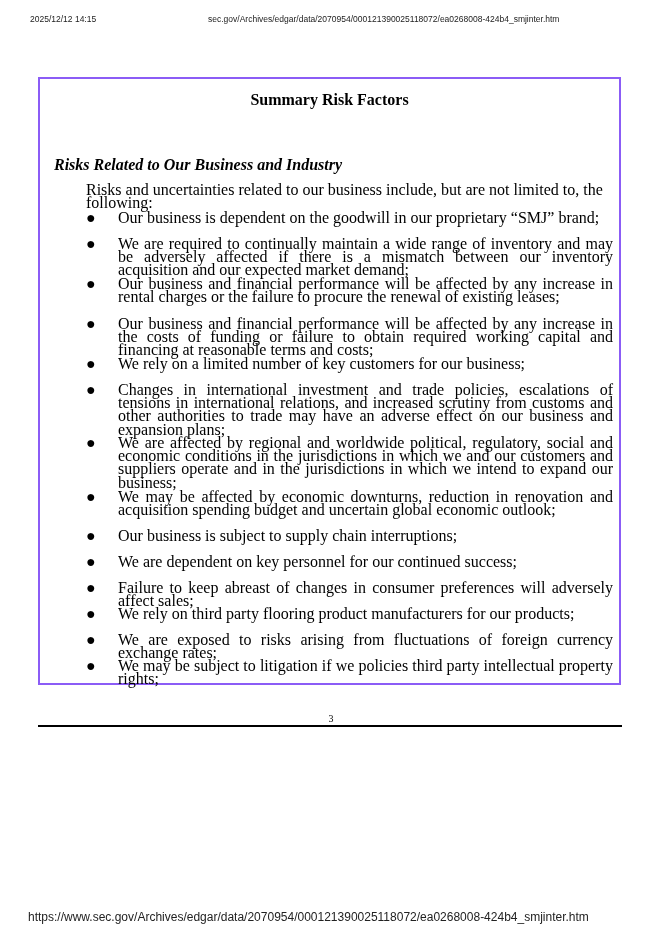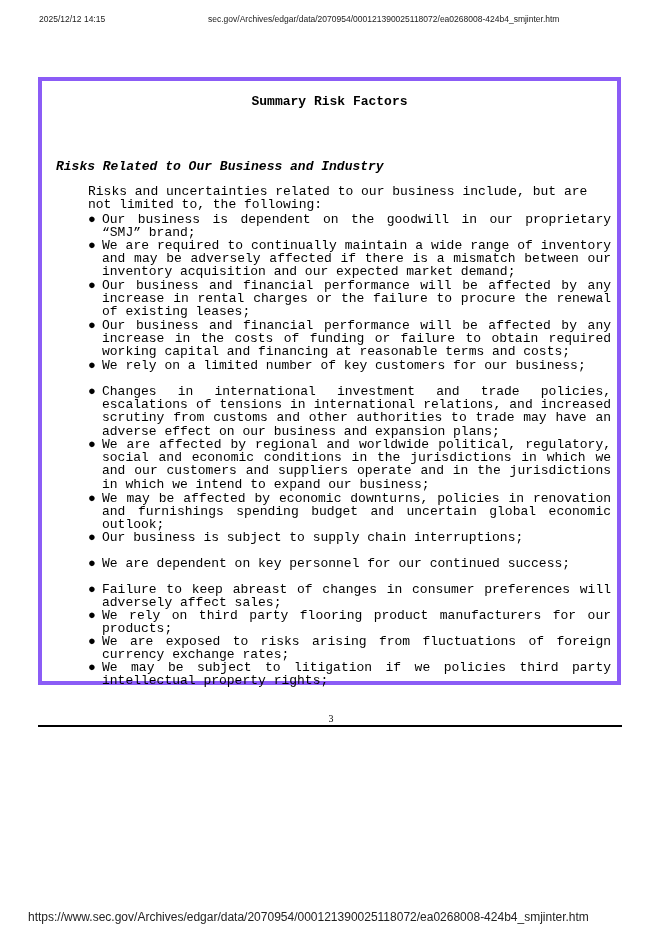--- a/index.html
+++ b/index.html
@@ -1,34 +1,34 @@
 <!DOCTYPE html>
 <html><head>
 <meta charset="utf-8">
 <style>
   html, body { margin:0; padding:0; background:#fff; }
   body { width:662px; height:936px; position:relative; overflow:hidden; color:#000; }
   .hdr { position:absolute; top:14px; font-family:"Liberation Sans", sans-serif; font-size:8.5px; color:#222; }
   .ftr { position:absolute; top:910px; font-family:Liberation Sans, sans-serif; font-size:12px; color:#222; }
-  .box { position:absolute; left:38px; top:77px; width:583px; height:608px; border:4px solid #8b5cf6; box-sizing:border-box;
-         font-family:Liberation Mono, monospace; font-size:13px; line-height:13.2px; }
+  .box { position:absolute; left:38px; top:77px; width:583px; height:608px; border:2px solid #8b5cf6; box-sizing:border-box;
+         font-family:Liberation Serif, serif; font-size:16px; line-height:13.2px; }
   .title { position:absolute; top:14px; left:0; right:0; text-align:center; font-weight:bold; }
   .intro { position:absolute; top:40px; left:6px; right:6px; text-align:justify; text-indent:40px; }
   .subhead { position:absolute; top:79px; left:6px; font-weight:bold; font-style:italic;margin-left:8px; }
   .lead { position:absolute; top:104px; left:46px; }
   .bullet { position:absolute; left:46px; right:6px; }
   .bullet .dot { position:absolute; left:0; top:0; }
-  .bullet .txt { margin-left:14px; text-align:justify; display:block; }
+  .bullet .txt { margin-left:32px; text-align:justify; display:block; }
   .pagenum { position:absolute; top:713px; left:0; width:662px; text-align:center; font-family:"Liberation Serif", serif; font-size:10px; }
   .rule { position:absolute; top:725px; left:38px; width:584px; height:2px; background:#000; }
 </style>
 </head>
 <body>
 
-<div class="hdr" style="left:39px;">2025/12/12 14:15</div>
+<div class="hdr" style="left:30px;">2025/12/12 14:15</div>
 <div class="hdr" style="left:198px;margin-left:10px;">sec.gov/Archives/edgar/data/2070954/000121390025118072/ea0268008-424b4_smjinter.htm</div>
 
 <div class="box">
   <div class="title">Summary Risk Factors</div>
   <div class="subhead">Risks Related to Our Business and Industry</div>
   <div class="lead">Risks and uncertainties related to our business include, but are not limited to, the following:</div>
 
   <div class="bullet" style="top:132px;">
       <span class="dot">●</span>
       <span class="txt">Our business is dependent on the goodwill in our proprietary “SMJ” brand;</span>
@@ -52,21 +52,21 @@
   <div class="bullet" style="top:304px;">
       <span class="dot">●</span>
       <span class="txt">Changes in international investment and trade policies, escalations of tensions in international relations, and increased scrutiny from customs and other authorities to trade may have an adverse effect on our business and expansion plans;</span>
     </div>
   <div class="bullet" style="top:357px;">
       <span class="dot">●</span>
       <span class="txt">We are affected by regional and worldwide political, regulatory, social and economic conditions in the jurisdictions in which we and our customers and suppliers operate and in the jurisdictions in which we intend to expand our business;</span>
     </div>
   <div class="bullet" style="top:411px;">
       <span class="dot">●</span>
-      <span class="txt">We may be affected by economic downturns, policies in renovation and furnishings spending budget and uncertain global economic outlook;</span>
+      <span class="txt">We may be affected by economic downturns, reduction in renovation and acquisition spending budget and uncertain global economic outlook;</span>
     </div>
   <div class="bullet" style="top:450px;">
       <span class="dot">●</span>
       <span class="txt">Our business is subject to supply chain interruptions;</span>
     </div>
   <div class="bullet" style="top:476px;">
       <span class="dot">●</span>
       <span class="txt">We are dependent on key personnel for our continued success;</span>
     </div>
   <div class="bullet" style="top:502px;">

